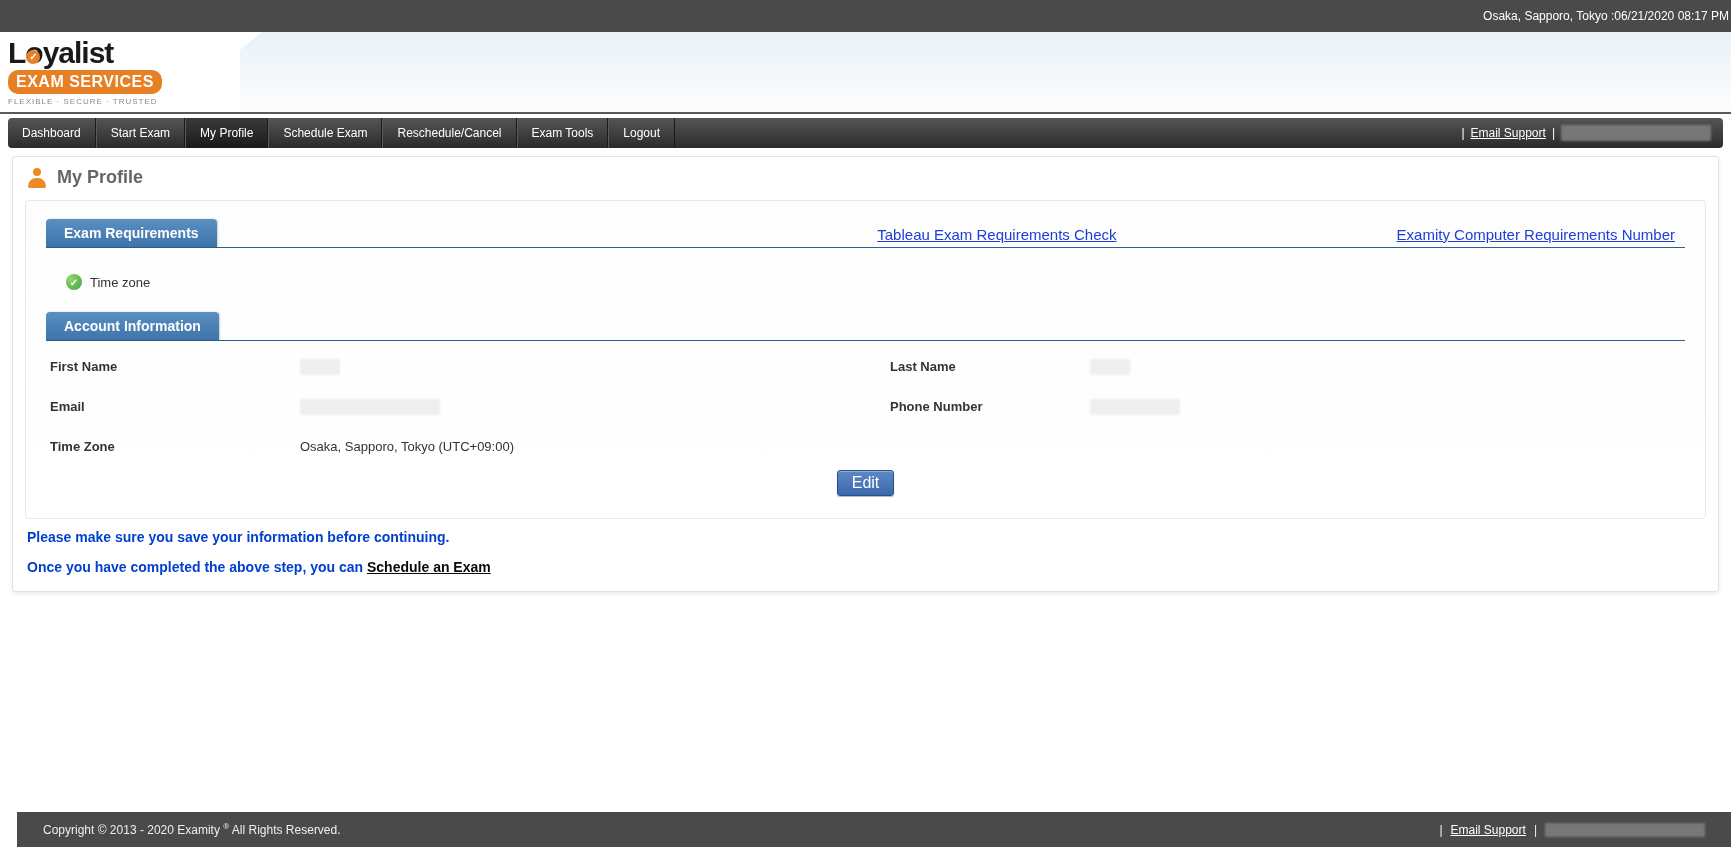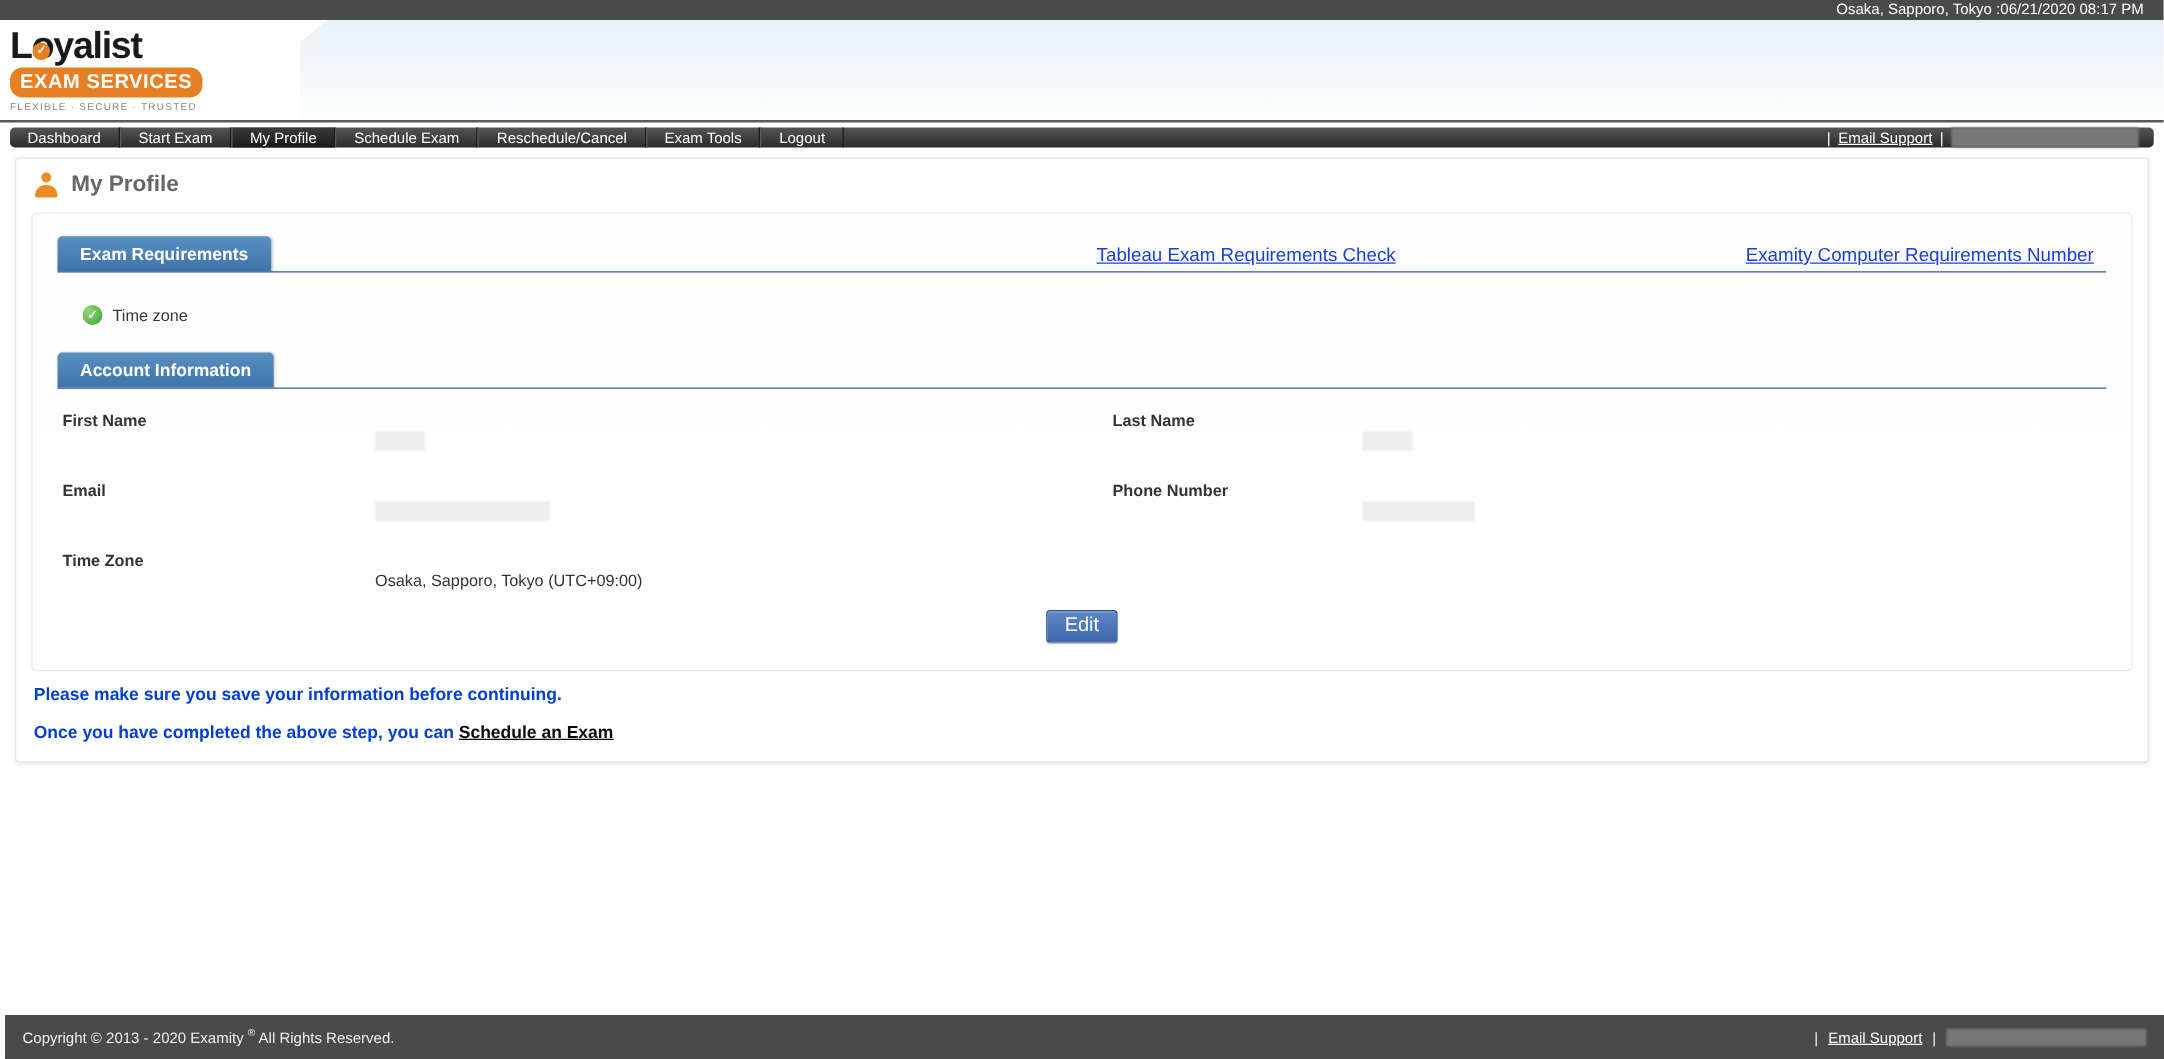--- a/index.html
+++ b/index.html
@@ -1,25 +1,26 @@
 <!DOCTYPE html>
 <html><head>
 <meta charset="utf-8">
 <style>
 * { margin: 0; padding: 0; box-sizing: border-box; }
 body { font-family: Arial, Helvetica, sans-serif; font-size: 13px; color: #333; background: #fff; }
 
 .top-strip {
   background: #4a4a4a;
-  height: 16px;
+  height: 32px;
   color: #fff;
   font-size: 12px;
   display: flex;
   justify-content: flex-end;
-  padding-right: 16px;
+  align-items: center;
+  padding-right: 2px;
 }
 
 .banner {
   background: linear-gradient(to bottom, #e8f2f9, #fdfdfd);
   height: 82px;
   display: flex;
   align-items: center;
   position: relative;
   border-bottom: 2px solid #5a5a5a;
 }
@@ -92,21 +93,21 @@
 }
 .examity-lock { width: 14px; height: 14px; background: #fff; border-radius: 2px; position: relative; margin-top: 4px;}
 .examity-lock::before { content:""; position:absolute; top:-8px; left:2px; width:6px; height:8px; border:2px solid #fff; border-bottom:none; border-radius: 5px 5px 0 0;}
 .examity-text { display: flex; flex-direction: column; }
 .examity-word { font-size: 30px; color: #20486d; font-weight: 400; letter-spacing: -0.5px; position: relative; }
 .examity-word sup { font-size:10px; vertical-align: top; color:#20486d;}
 .examity-tag { font-size: 9px; color: #666; letter-spacing: 0.5px; }
 
 .nav-bar {
   background: linear-gradient(to bottom, #555, #2b2b2b);
-  height: 16px;
+  height: 30px;
   display: flex;
   align-items: stretch;
   color: #fff;
   font-size: 12px;
   border-radius: 4px;
   margin: 4px 8px 0 8px;
 }
 .nav-left { display: flex; }
 .nav-item {
   padding: 0 14px;
@@ -155,39 +156,39 @@
 }
 .section-links { margin-left:auto; display:flex; gap:280px; font-size:15px; padding-bottom:4px; padding-right: 10px;}
 .section-links a { color:#1a3fd6; text-decoration:underline; cursor:pointer; }
 
 .tz-row { display:flex; align-items:center; gap:8px; padding:26px 0 8px 20px; }
 .check-circle { width:16px; height:16px; border-radius:50%; background: radial-gradient(circle at 30% 30%, #8fd86a, #3fa23f); display:flex; align-items:center; justify-content:center; color:#fff; font-size:10px; font-weight:bold;}
 .tz-label { font-size:13px; color:#333; }
 
 .account-grid { display:grid; grid-template-columns: 250px 280px 310px 200px 1fr; row-gap: 24px; padding: 18px 4px 10px; font-size:13px;}
 .acc-label { font-weight:bold; }
-.acc-val { color:#333;margin-top:16px; }
+.acc-val { color:#333; }
 .blur-box { background:#eee; height:16px; width:110px; filter: blur(1px); border-radius:1px;}
 
 .edit-row { text-align:center; padding: 6px 0 2px; }
 .edit-btn {
   background: linear-gradient(to bottom,#5e87c4,#3c69ae);
   color:#fff; font-size:16px;
   border:1px solid #284f8c; border-radius:3px;
   padding:3px 14px; cursor:pointer;
   box-shadow: inset 0 1px 0 rgba(255,255,255,0.3), 0 1px 1px rgba(0,0,0,0.3);
 }
 
 .notice { padding: 10px 14px 4px; font-size:14px; font-weight:bold; color:#003fcf; }
 .notice a { color:#0a0a0a; text-decoration:underline; }
 
 .footer {
   background:#4a4a4a; color:#eee; font-size:12px;
-  padding:10px 14px; display:flex; align-items:center;
-  position: fixed; left:4px; right:0; bottom:0;
+  padding:10px 26px; display:flex; align-items:center;
+  position: fixed; left:17px; right:0; bottom:0;
 }
 .footer sup { font-size:8px;}
 .footer-right { margin-left:auto; display:flex; align-items:center; gap:8px;}
 .footer-right a { color:#fff; text-decoration:underline; cursor:pointer;}
 .footer-blur { background:#777; width:160px; height:14px; filter:blur(1px); border-radius:1px;}
 </style>
 </head>
 <body>
 
 <div class="top-strip">

